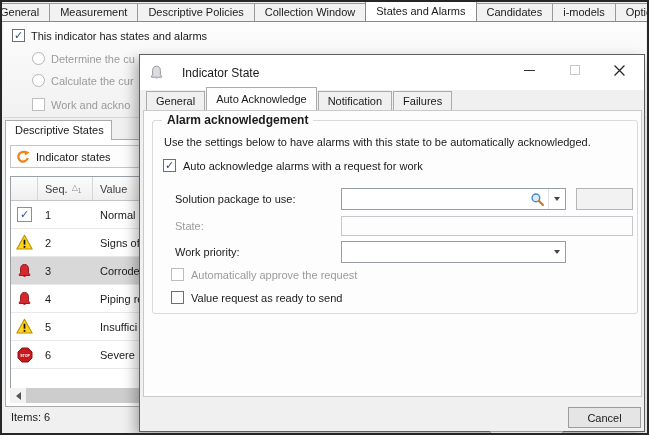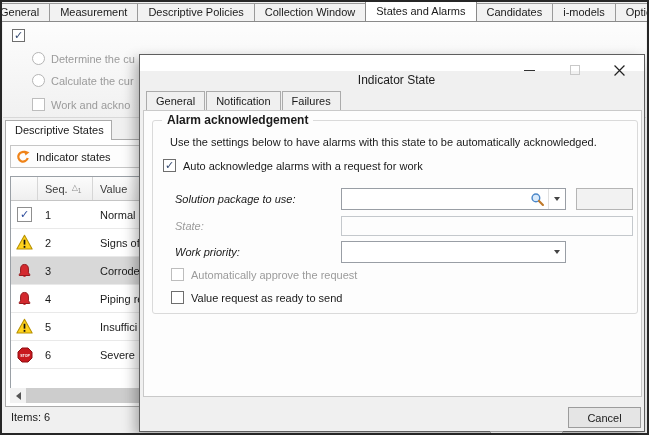--- a/index.html
+++ b/index.html
@@ -66,44 +66,44 @@
     border-bottom:4px solid transparent; border-right:5px solid #555; }
   .hthumb { flex:1; background:#cdcdcd; }
   .items-count { position:absolute; left:9px; top:409px; }
   .state-cb { width:15px; height:15px; border:1px solid #8f8f8f; background:#fff;
     display:flex; align-items:center; justify-content:center; color:#2b4a9b;
     font-weight:bold; font-size:11px; }
   
   .dialog { position:absolute; left:137px; top:52px; width:506px; height:378px;
     background:#f0f0f0; border:1px solid #5f5f5f;
     box-shadow:-4px 5px 12px rgba(0,0,0,.3); z-index:10; }
-  .dtitle { position:absolute; left:0; top:0; right:0; height:16px; background:#fff;
-    display:flex; align-items:center; padding-left:9px; gap:18px; font-size:12px;flex-direction:column; }
+  .dtitle { position:absolute; left:0; top:0; right:0; height:35px; background:#fff;
+    display:flex; align-items:center; padding-left:9px; gap:18px; font-size:12px; }
   .dctrls { position:absolute; right:2px; top:0; height:32px; display:flex; }
   .dctl { width:45px; height:30px; display:flex; align-items:center;
     justify-content:center; }
   .min-glyph { width:11px; height:1px; background:#333; }
   .max-glyph { width:10px; height:10px; border:1px solid #c9c9c9; }
   .dtabs { position:absolute; left:6px; top:32px; right:0; height:23px;
     display:flex; align-items:flex-end; }
   .dtab { height:19px; line-height:18px; padding:0 9px; background:#f0f0f0;
     border:1px solid #ababab; border-bottom:none; margin-right:1px;
     white-space:nowrap; }
   .dtab.active { background:#fdfdfd; height:23px; line-height:22px;
     position:relative; z-index:2; }
   .dpage { position:absolute; left:3px; top:55px; width:499px; height:287px;
     background:#fdfdfd; border:1px solid #c9c9c9; }
   .groupbox { position:absolute; left:8px; top:9px; width:486px; height:194px;
     border:1px solid #dadada; border-radius:3px; }
   .group-title { position:absolute; left:9px; top:-8px; background:#fdfdfd;
     padding:0 5px; font-weight:bold; font-size:12px; white-space:nowrap; }
-  .g-desc { position:absolute; left:11px; top:15px; white-space:nowrap;margin-left:6px; }
+  .g-desc { position:absolute; left:11px; top:15px; white-space:nowrap; }
   .g-row { position:absolute; display:flex; align-items:center; gap:7px;
     white-space:nowrap; }
-  .field-label { position:absolute; white-space:nowrap;font-style:italic; }
+  .field-label { position:absolute; white-space:nowrap; }
   .combo { position:absolute; height:22px; background:#fff;
     border:1px solid #999ea5; display:flex; align-items:center; }
   .combo .spacer { flex:1; }
   .combo .icon-slot { width:22px; display:flex; align-items:center;
     justify-content:center; }
   .combo .arrow-slot { width:17px; align-self:stretch; display:flex;
     align-items:center; justify-content:center; border-left:1px solid #e0e0e0; }
   .dd-arrow { width:0; height:0; border-left:3.5px solid transparent;
     border-right:3.5px solid transparent; border-top:4px solid #444; }
   .textfield { position:absolute; height:20px; background:#fdfdfd;
@@ -128,20 +128,21 @@
     <div class="ttab active">States and Alarms</div>
     <div class="ttab">Candidates</div>
     <div class="ttab">i-models</div>
     <div class="ttab">Options</div>
 
   </div>
 
   <div class="upper-panel">
     <div class="ctl-row" style="left:9px; top:7px;">
       <span class="cb">✓</span>
+      <span>This indicator has states and alarms</span>
     </div>
     <div class="ctl-row gray-text" style="left:29px; top:30px;">
       <span class="radio"></span>
       <span>Determine the cu</span>
     </div>
     <div class="ctl-row gray-text" style="left:29px; top:52px;">
       <span class="radio"></span>
       <span>Calculate the cur</span>
     </div>
     <div class="ctl-row gray-text" style="left:29px; top:76px;">
@@ -266,20 +267,21 @@
         <div class="dctl">
           <svg width="11" height="11" viewBox="0 0 10 10">
             <path d="M0.5 0.5 L9.5 9.5 M9.5 0.5 L0.5 9.5" stroke="#222" stroke-width="1.1"></path>
           </svg>
         </div>
       </div>
     </div>
 
     <div class="dtabs">
       <div class="dtab">General</div>
+      <div class="dtab active">Auto Acknowledge</div>
       <div class="dtab">Notification</div>
       <div class="dtab">Failures</div>
     </div>
 
     <div class="dpage">
       <div class="groupbox">
         <div class="group-title">Alarm acknowledgement</div>
         <div class="g-desc">Use the settings below to have alarms with this state to be automatically acknowledged.</div>
 
         <div class="g-row" style="left:10px; top:38px;">

